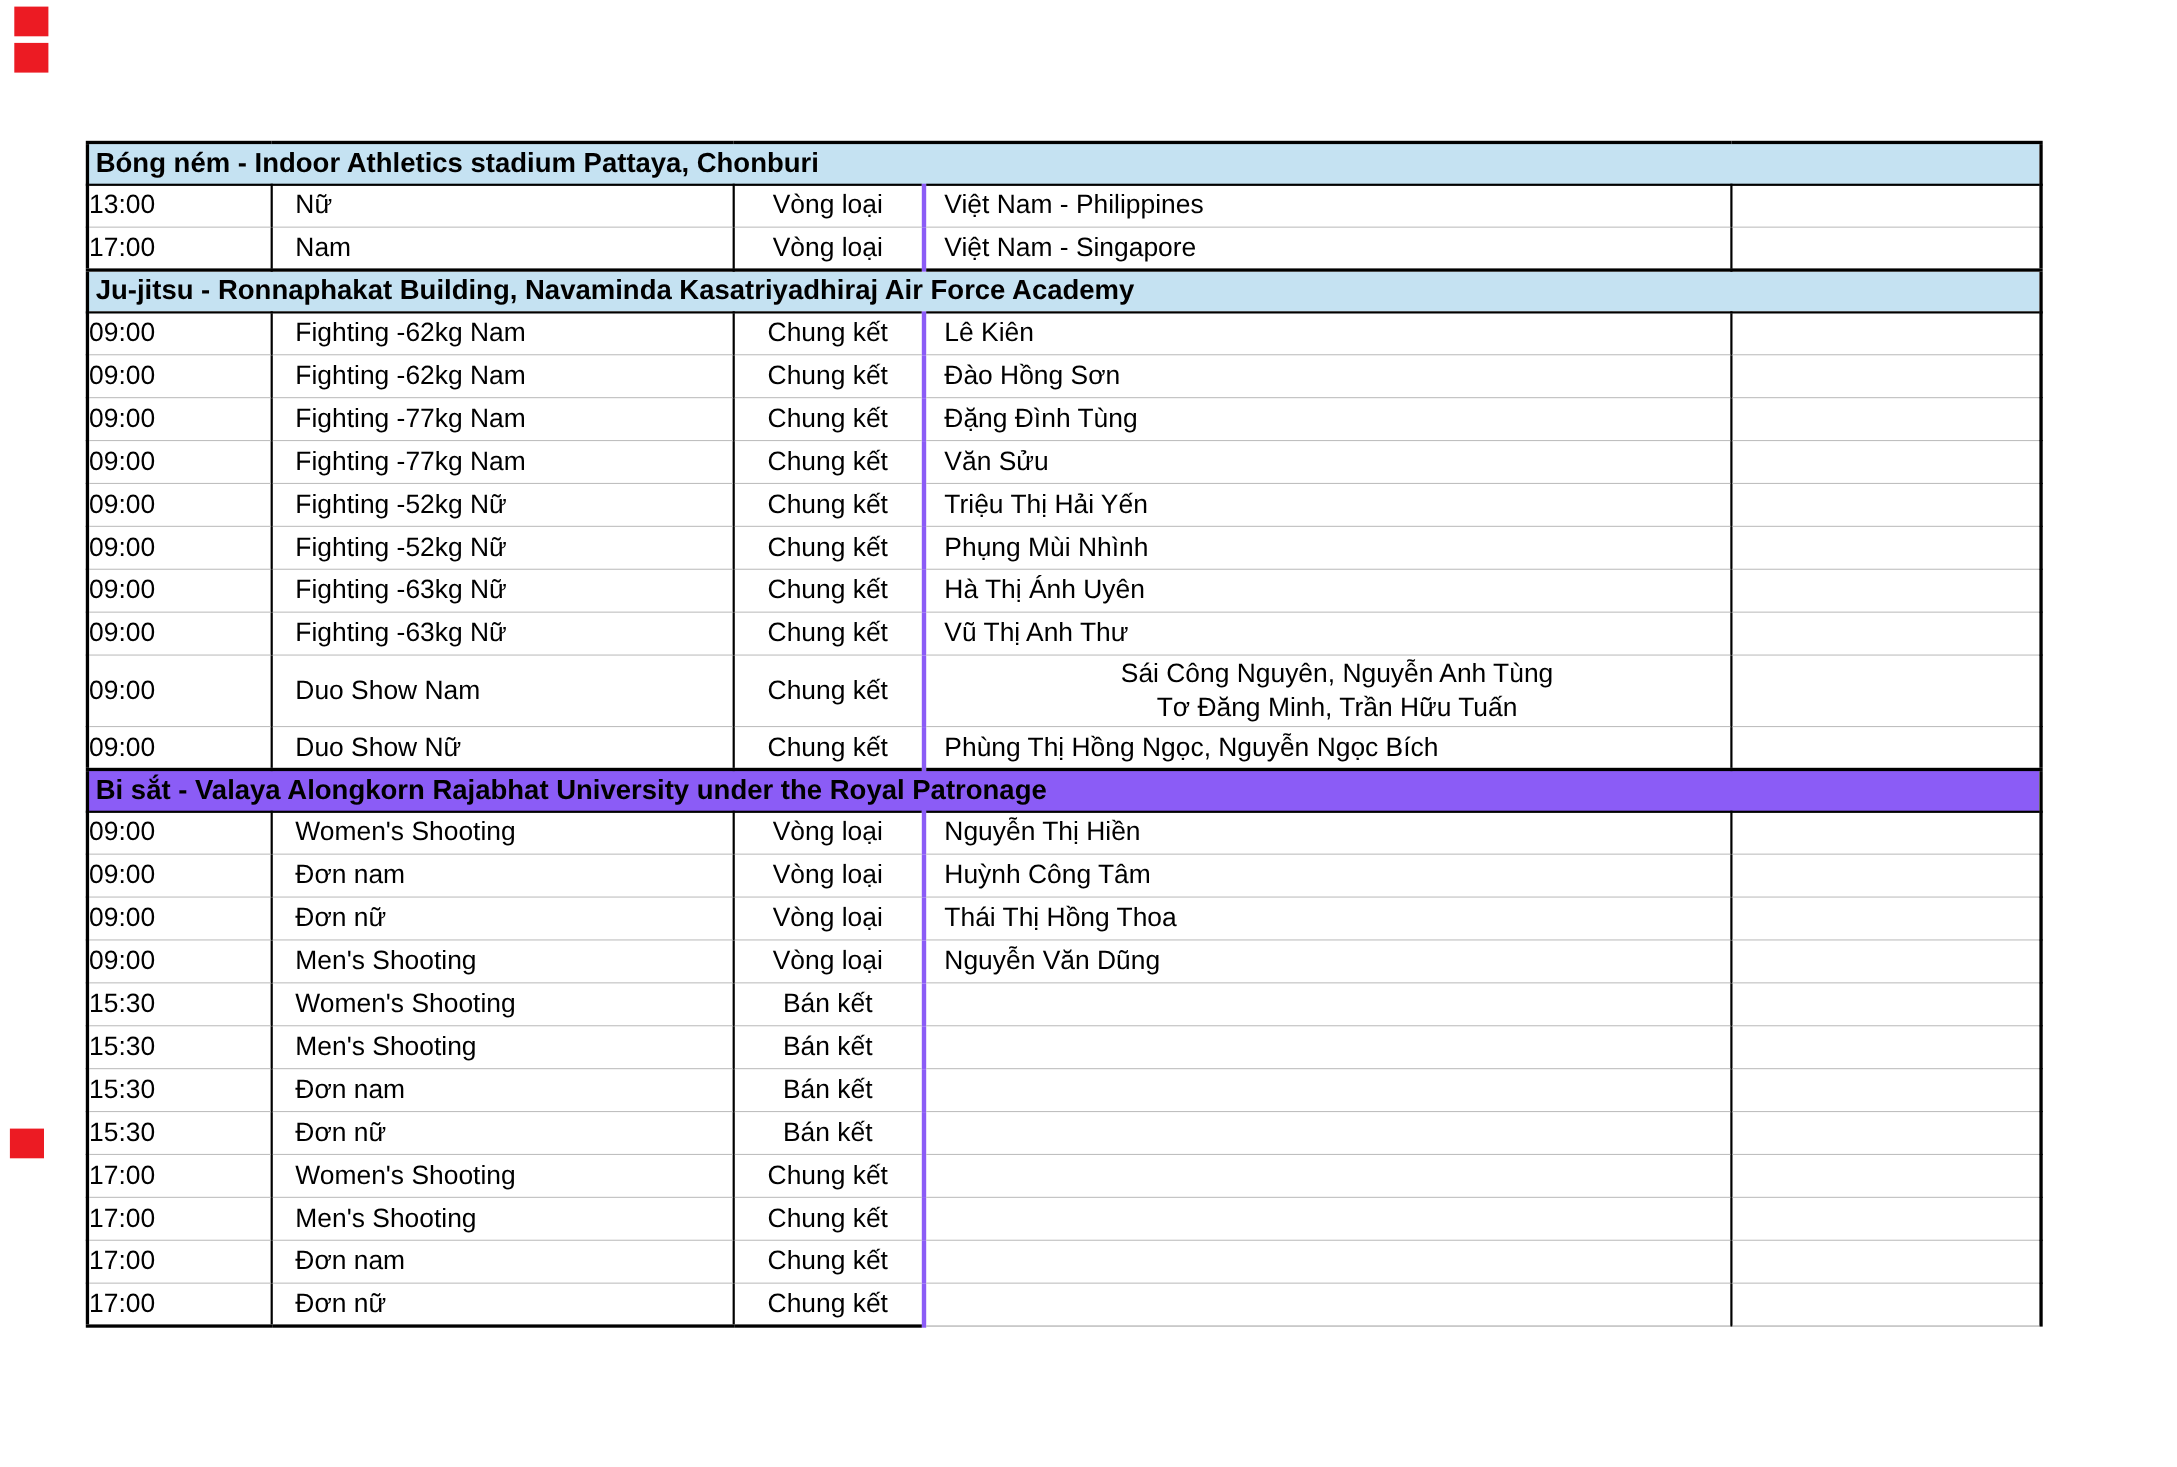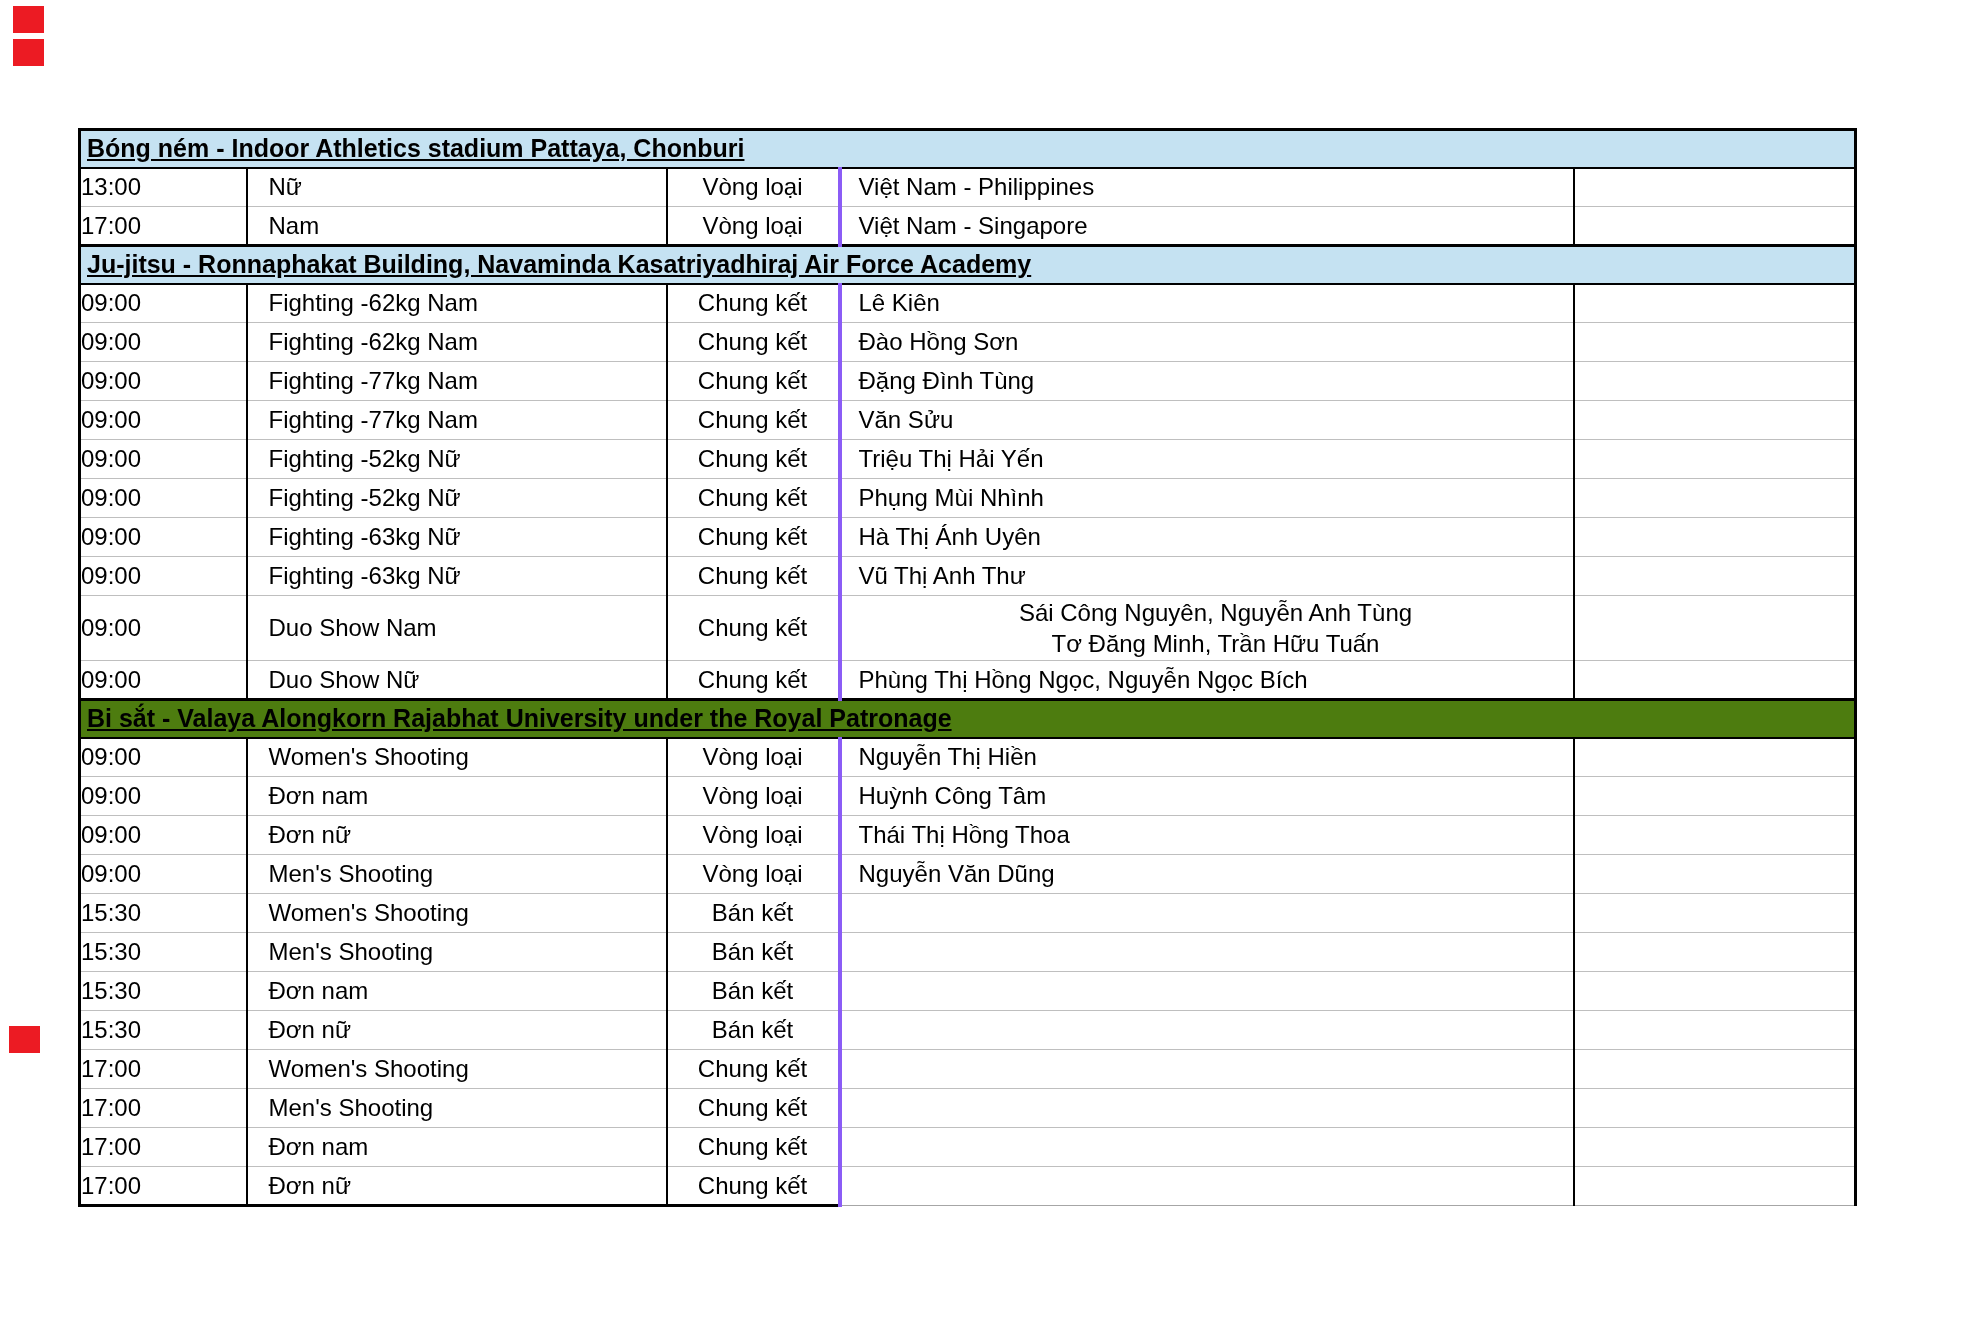--- a/index.html
+++ b/index.html
@@ -35,21 +35,20 @@
   }
   
   tr.section th {
     height:38px;
     text-align:left;
     font-weight:bold;
     font-size:25px;
     padding-left:6px;
     border-top:3px solid #000;
     border-bottom:2px solid #000;
-    text-decoration:underline;
   }
   
   tr.data td { height:39px; border-top:1px solid #BFBFBF; }
   tr.data.tall td { height:65px; }
   td.c1 { }
   td.c2 { text-align:left; padding-left:21px; border-left:2px solid #000; }
   td.c3 { text-align:center; border-left:2px solid #000; }
   td.c4 { text-align:left; padding-left:17px; border-left:4px solid #8b5cf6; }
   td.c5 { border-left:2px solid #000; }
   td.c4 .pline { line-height:31px;text-align:center; }
@@ -161,21 +160,21 @@
           <td class="c5"></td>
         </tr>
         <tr class="data">
           <td class="c1">09:00</td>
           <td class="c2">Duo Show Nữ</td>
           <td class="c3">Chung kết</td>
           <td class="c4">Phùng Thị Hồng Ngọc, Nguyễn Ngọc Bích</td>
           <td class="c5"></td>
         </tr>
         <tr class="section">
-          <th colspan="5" style="background: #4d7c0f;">Bi sắt - Valaya Alongkorn Rajabhat University under the Royal Patronage</th>
+          <th colspan="5" style="background: #8b5cf6;">Bi sắt - Valaya Alongkorn Rajabhat University under the Royal Patronage</th>
         </tr>
         <tr class="data">
           <td class="c1">09:00</td>
           <td class="c2">Women's Shooting</td>
           <td class="c3">Vòng loại</td>
           <td class="c4">Nguyễn Thị Hiền</td>
           <td class="c5"></td>
         </tr>
         <tr class="data">
           <td class="c1">09:00</td>

